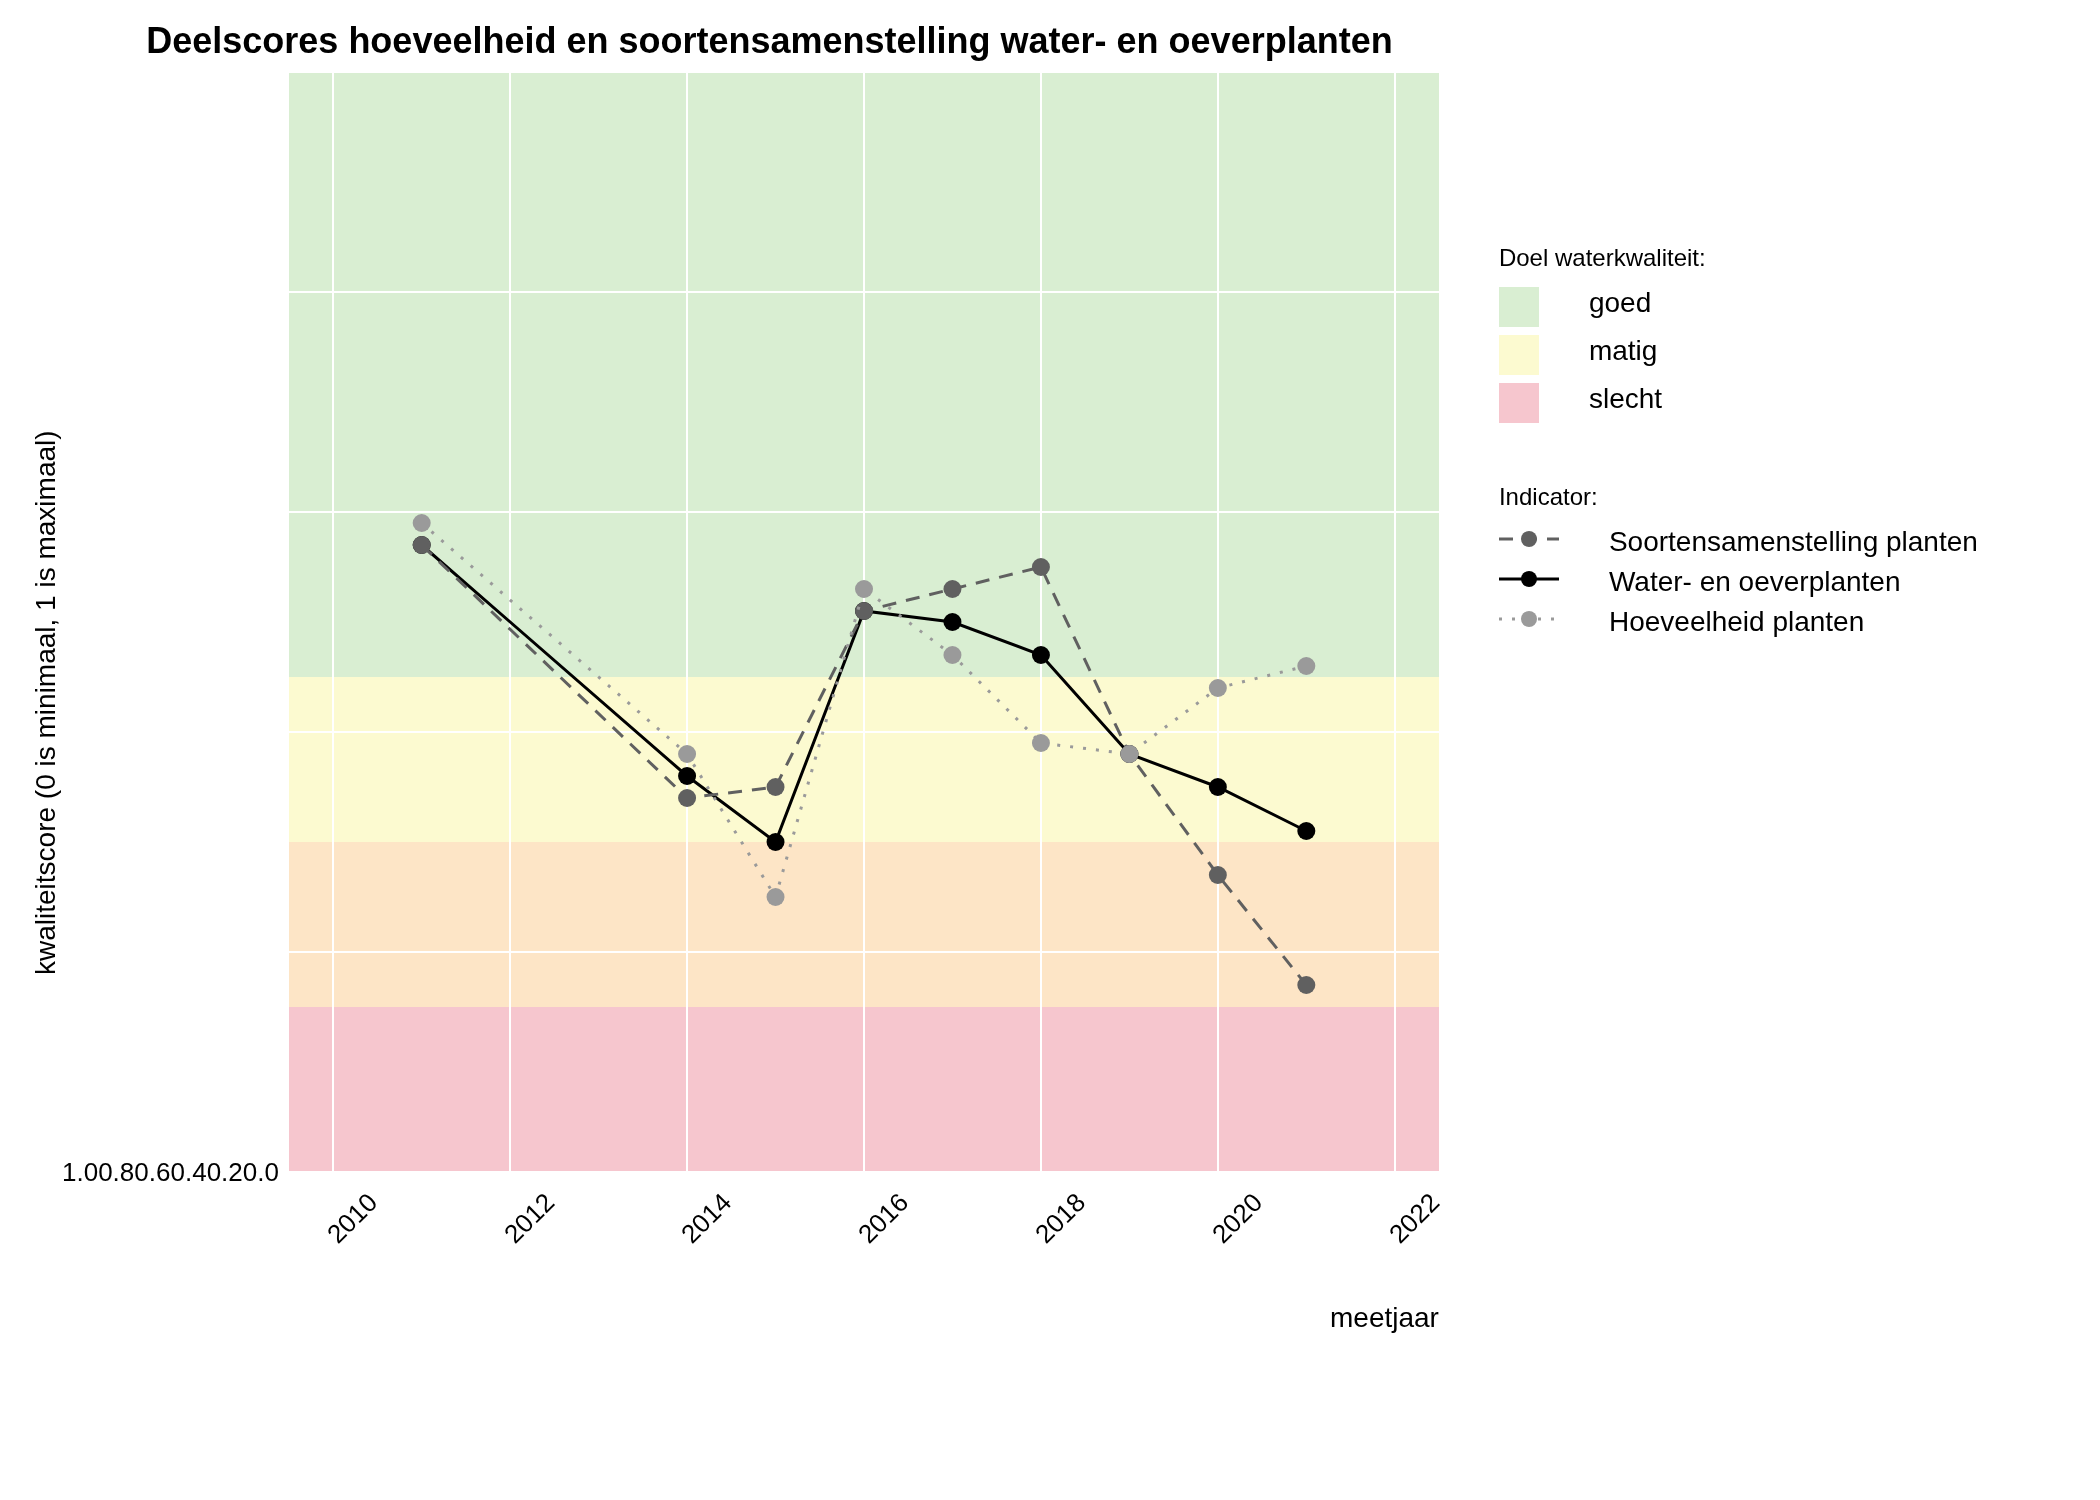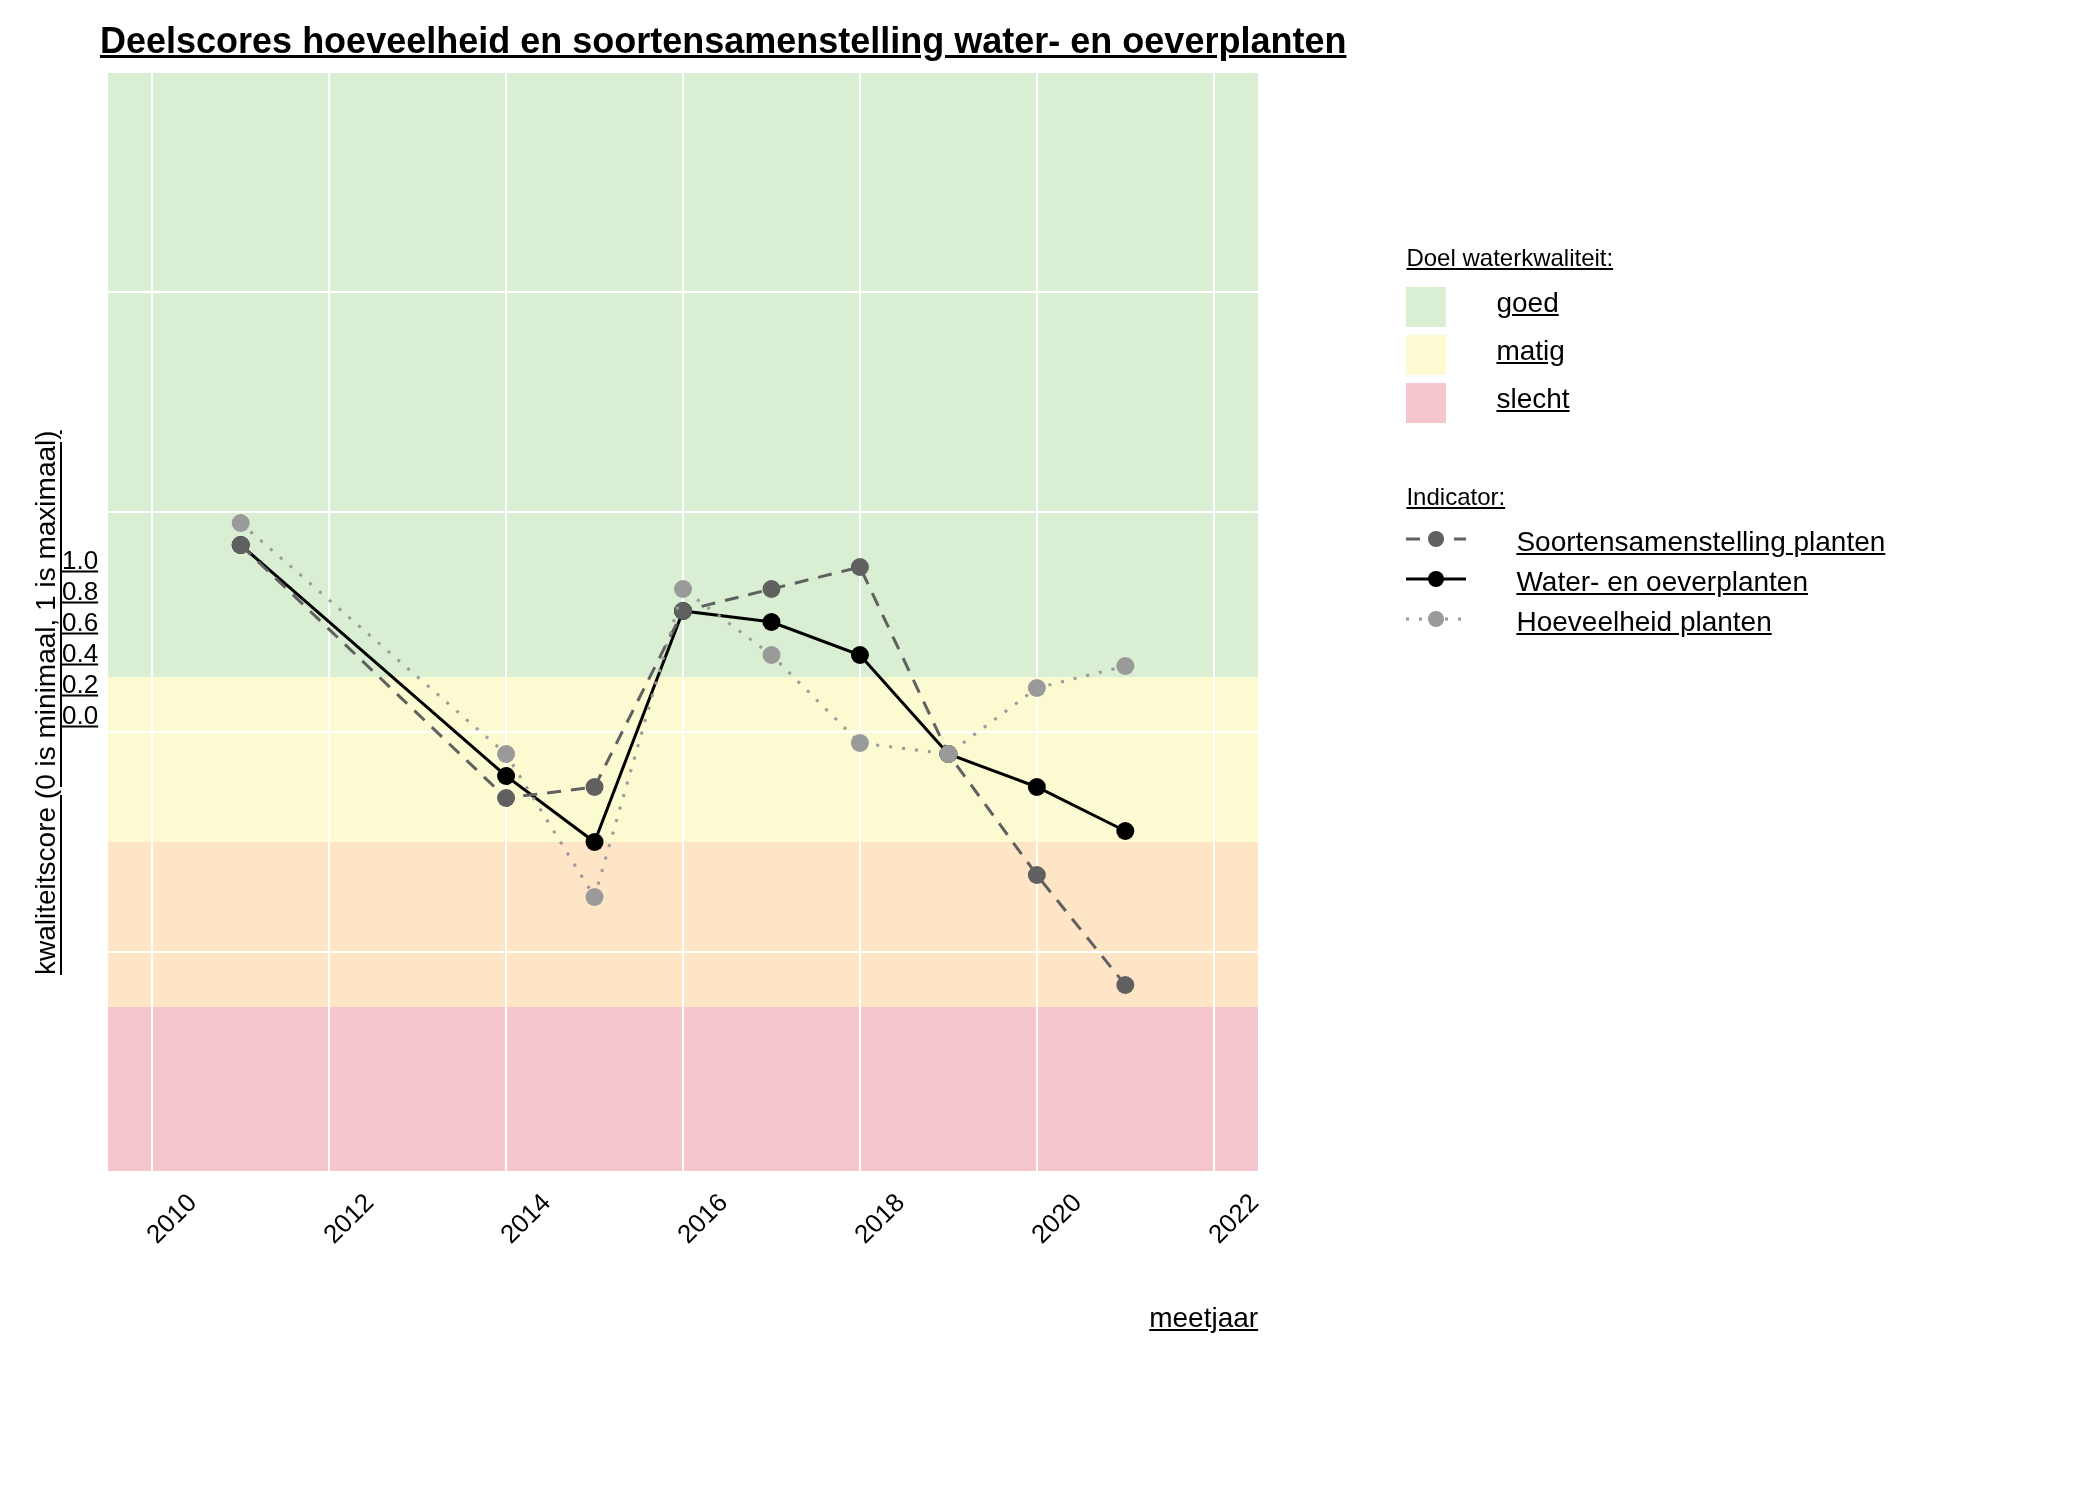--- a/index.html
+++ b/index.html
@@ -7,21 +7,20 @@
     margin: 0;
     padding: 20px;
     font-family: Arial, Helvetica, sans-serif;
     background: #fff;
     width: 2100px;
     height: 1500px;
   }
   .chart-container {
     display: flex;
     align-items: flex-start;
-    text-decoration: underline;
   }
   .chart-area {
     position: relative;
   }
   .title {
     font-size: 36px;
     font-weight: bold;
     text-align: center;
     margin-bottom: 10px;
     margin-left: 80px;
@@ -31,21 +30,21 @@
   }
   .y-axis-label {
     writing-mode: vertical-rl;
     transform: rotate(180deg);
     font-size: 28px;
     text-align: center;
     padding-right: 10px;
   }
   .y-axis {
     display: flex;
-    flex-direction: column;
+    flex-direction: row;
     justify-content: center;
     align-items: flex-end;
     height: 1100px;
     font-size: 26px;
     padding-right: 10px;
   }
   .y-tick {
     transform: translateY(50%);
   }
   .plot {

